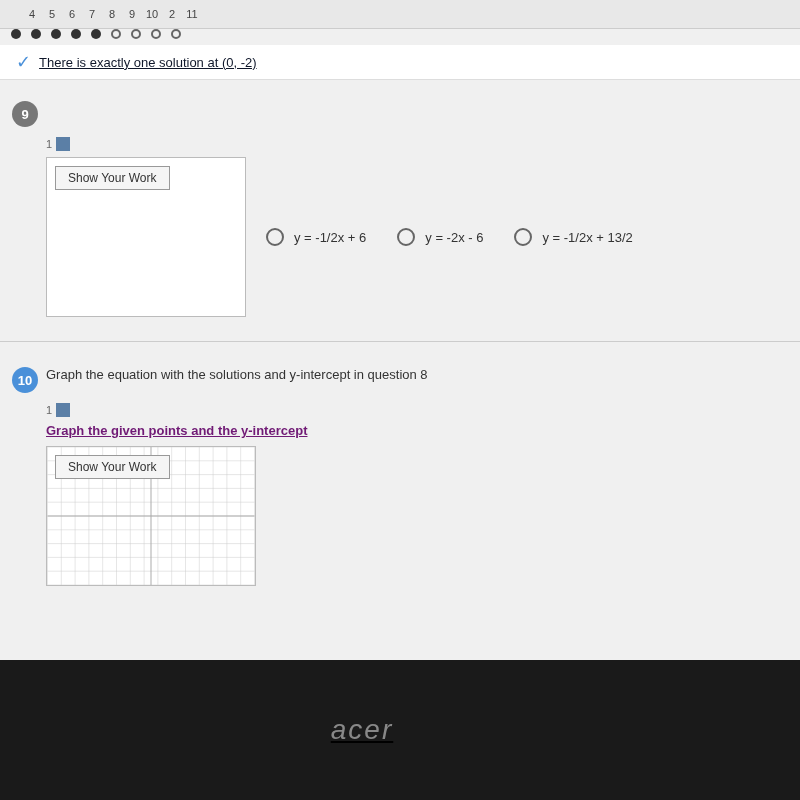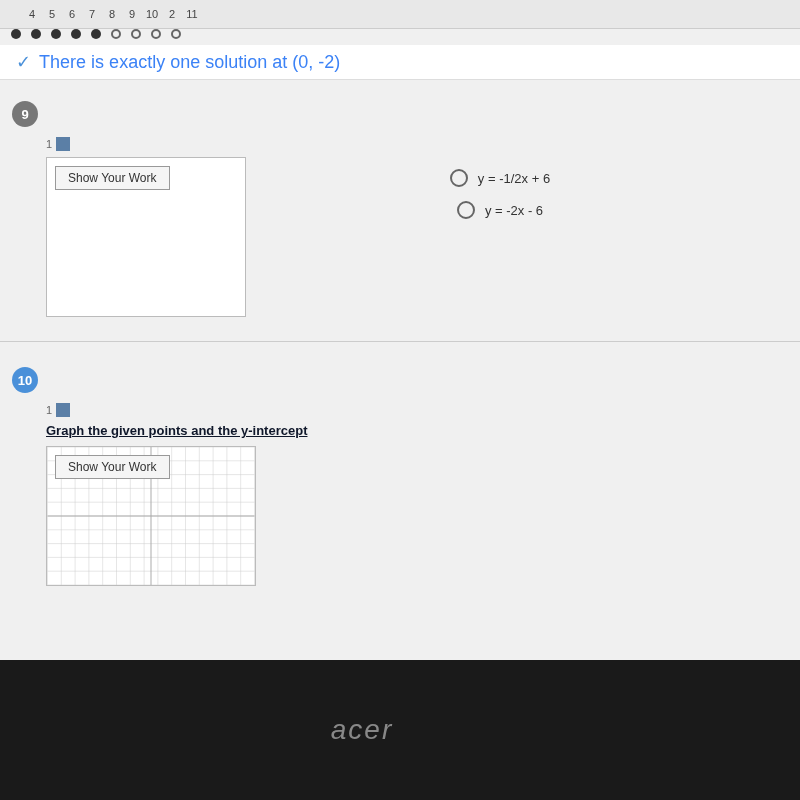--- a/index.html
+++ b/index.html
@@ -59,22 +59,23 @@
       align-items: center;
       gap: 8px;
     }
 
     .check-icon {
       color: #4a90d9;
       font-size: 18px;
     }
 
     .prev-answer-text {
-      font-size: 18px;
-      color: #3b82f6;
+      font-size: 13px;
+      color: #0f172a;
+      text-decoration: underline;
     }
 
     
     .question-container {
       background: #f0f0f0;
       padding: 12px 0;
     }
 
     
     .question-row {
@@ -159,22 +160,22 @@
       color: #333;
       cursor: pointer;
       display: inline-block;
     }
 
     
     .answer-choices {
       flex: 1;
       padding: 12px 20px;
       display: flex;
-      flex-direction: column;
-      gap: 14px;
+      flex-direction: row;
+      gap: 31px;
       align-items: center;
     }
 
     .choice-row {
       display: flex;
       align-items: center;
       gap: 10px;
     }
 
     .radio-circle {
@@ -196,21 +197,21 @@
       height: 1px;
       background: #ccc;
       margin: 4px 0;
     }
 
     
     .graph-instruction {
       font-size: 13px;
       font-weight: bold;
       text-decoration: underline;
-      color: #0f172a;
+      color: #701a75;
       padding: 4px 46px 8px;
     }
 
     .graph-work-box {
       width: 210px;
       height: 140px;
       background: #fff;
       border: 1px solid #bbb;
       margin: 0 46px;
       position: relative;
@@ -240,20 +241,21 @@
 
     
     .laptop-bezel {
       width: 724px;
       height: 140px;
       background: #1a1a1a;
       display: flex;
       align-items: center;
       justify-content: center;
       position: relative;
+      text-decoration: underline;
     }
 
     .acer-logo {
       font-size: 28px;
       color: #888;
       font-style: italic;
       letter-spacing: 2px;
     }
 
     .dots-row {
@@ -351,29 +353,34 @@
       </div>
       <div class="answer-choices">
         <div class="choice-row">
           <div class="radio-circle"></div>
           <span class="choice-text">y = -1/2x + 6</span>
         </div>
         <div class="choice-row">
           <div class="radio-circle"></div>
           <span class="choice-text">y = -2x - 6</span>
         </div>
+        <div class="choice-row">
+          <div class="radio-circle"></div>
+          <span class="choice-text">y = -1/2x + 13/2</span>
+        </div>
       </div>
     </div>
   </div>
 
   <div class="divider"></div>
 
   <div class="question-container">
     <div class="question-row">
       <div class="question-number-circle q10-circle">10</div>
+      <span class="question-text">Graph the equation with the solutions and y-intercept in question 8</span>
     </div>
 
     <div class="points-row">
       <span class="points-num">1</span>
       <span class="points-icon"></span>
     </div>
 
     <div class="graph-instruction">Graph the given points and the y-intercept</div>
 
     <div class="graph-work-box">

